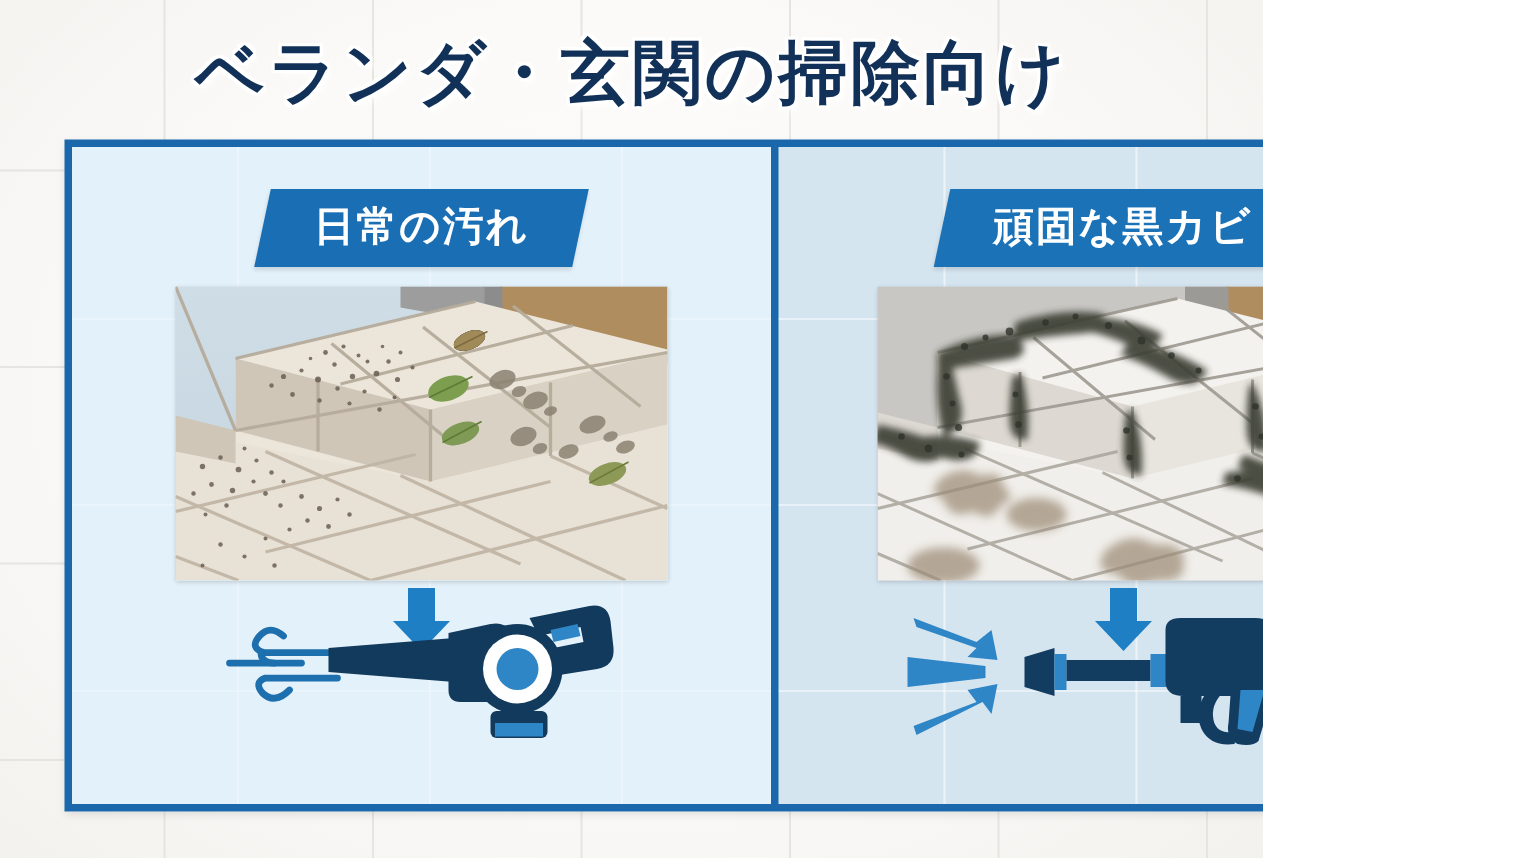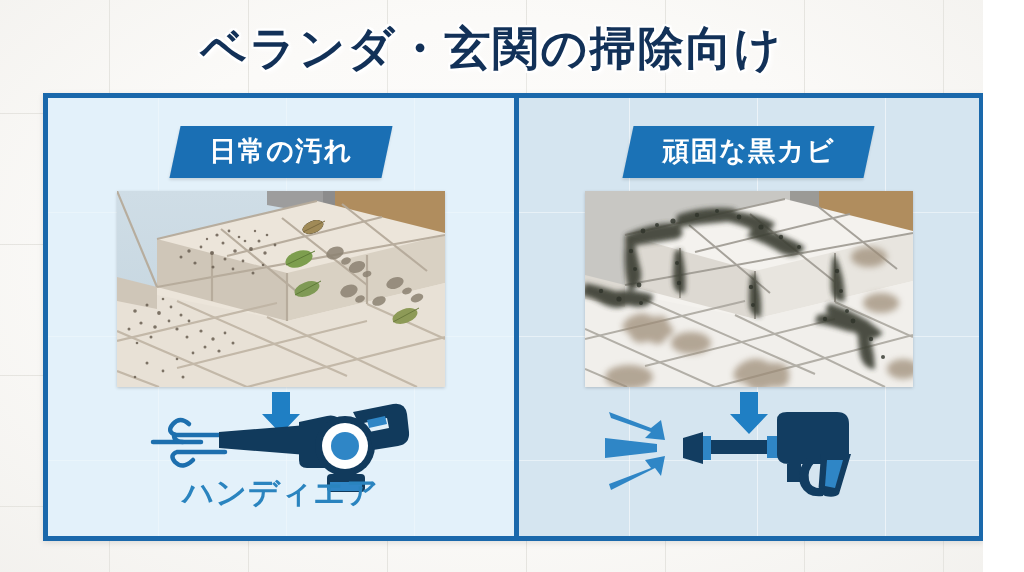--- a/index.html
+++ b/index.html
@@ -2,21 +2,21 @@
 <html><head>
 <meta charset="utf-8">
 <style>
   html, body {
     margin: 0;
     padding: 0;
     background: #ffffff;
   }
   #root {
     position: relative;
-    width: 983px;
+    width: 842px;
     height: 572px;
     overflow: hidden;
     background: #fbfbfa;
     font-family: "Liberation Sans", "DejaVu Sans", sans-serif;
   }
   
   .bg-tiles {
     position: absolute;
     inset: 0;
     background-color: #fbfaf8;
@@ -342,21 +342,20 @@
           <circle cx="214" cy="48" r="14" fill="#2f86c6"></circle>
 
           <path d="M222 14 L262 6 Q274 4 276 16 L278 34 Q279 46 267 48 L242 52 L238 34 L258 30 L256 20 L228 26 Z" fill="#113a5c"></path>
           <path d="M236 22 L254 18 L256 26 L238 30 Z" fill="#2f86c6"></path>
 
           <rect x="196" y="76" width="38" height="18" rx="4" fill="#113a5c"></rect>
           <rect x="199" y="84" width="32" height="9" fill="#2f86c6"></rect>
         </svg>
       </div>
 
-      <div class="prod-label">ハンディエア</div>
     </div>
 
     <div class="panel right">
       <div class="panel-tilebg"></div>
 
       <div class="badge-wrap">
         <div class="badge">
           <span>頑固な黒カビ</span>
         </div>
       </div>

